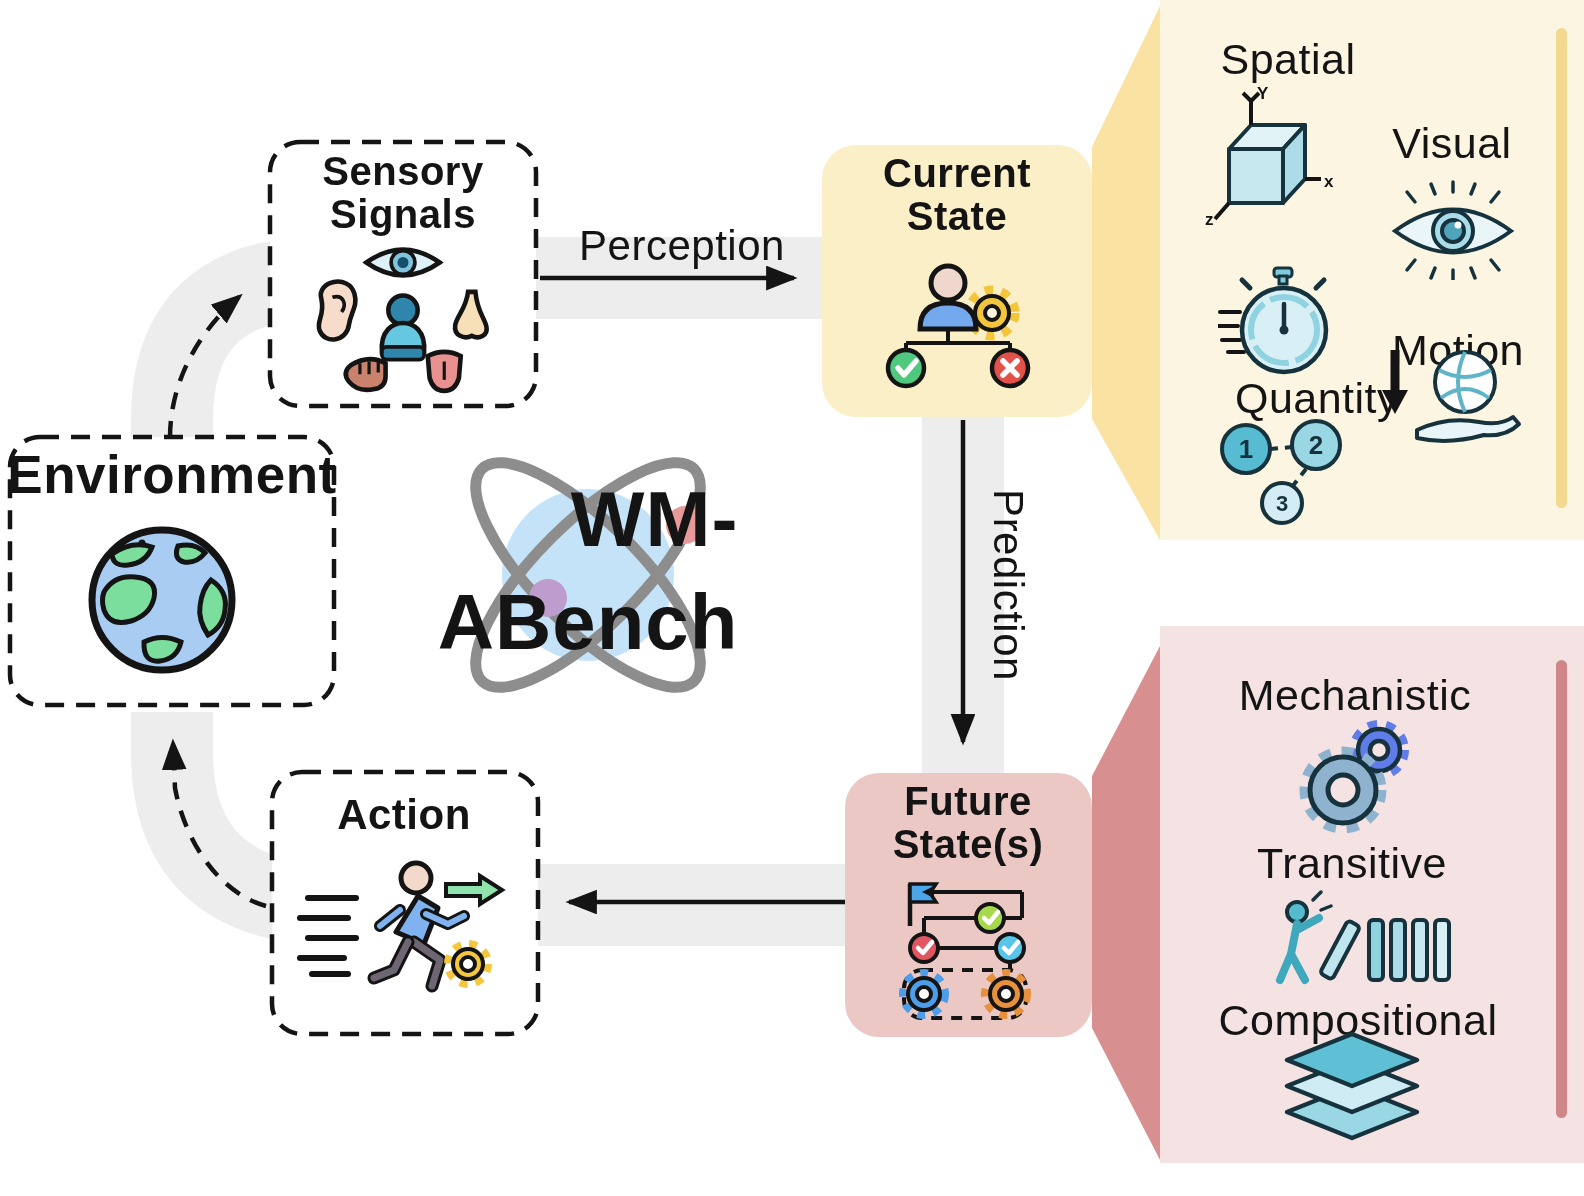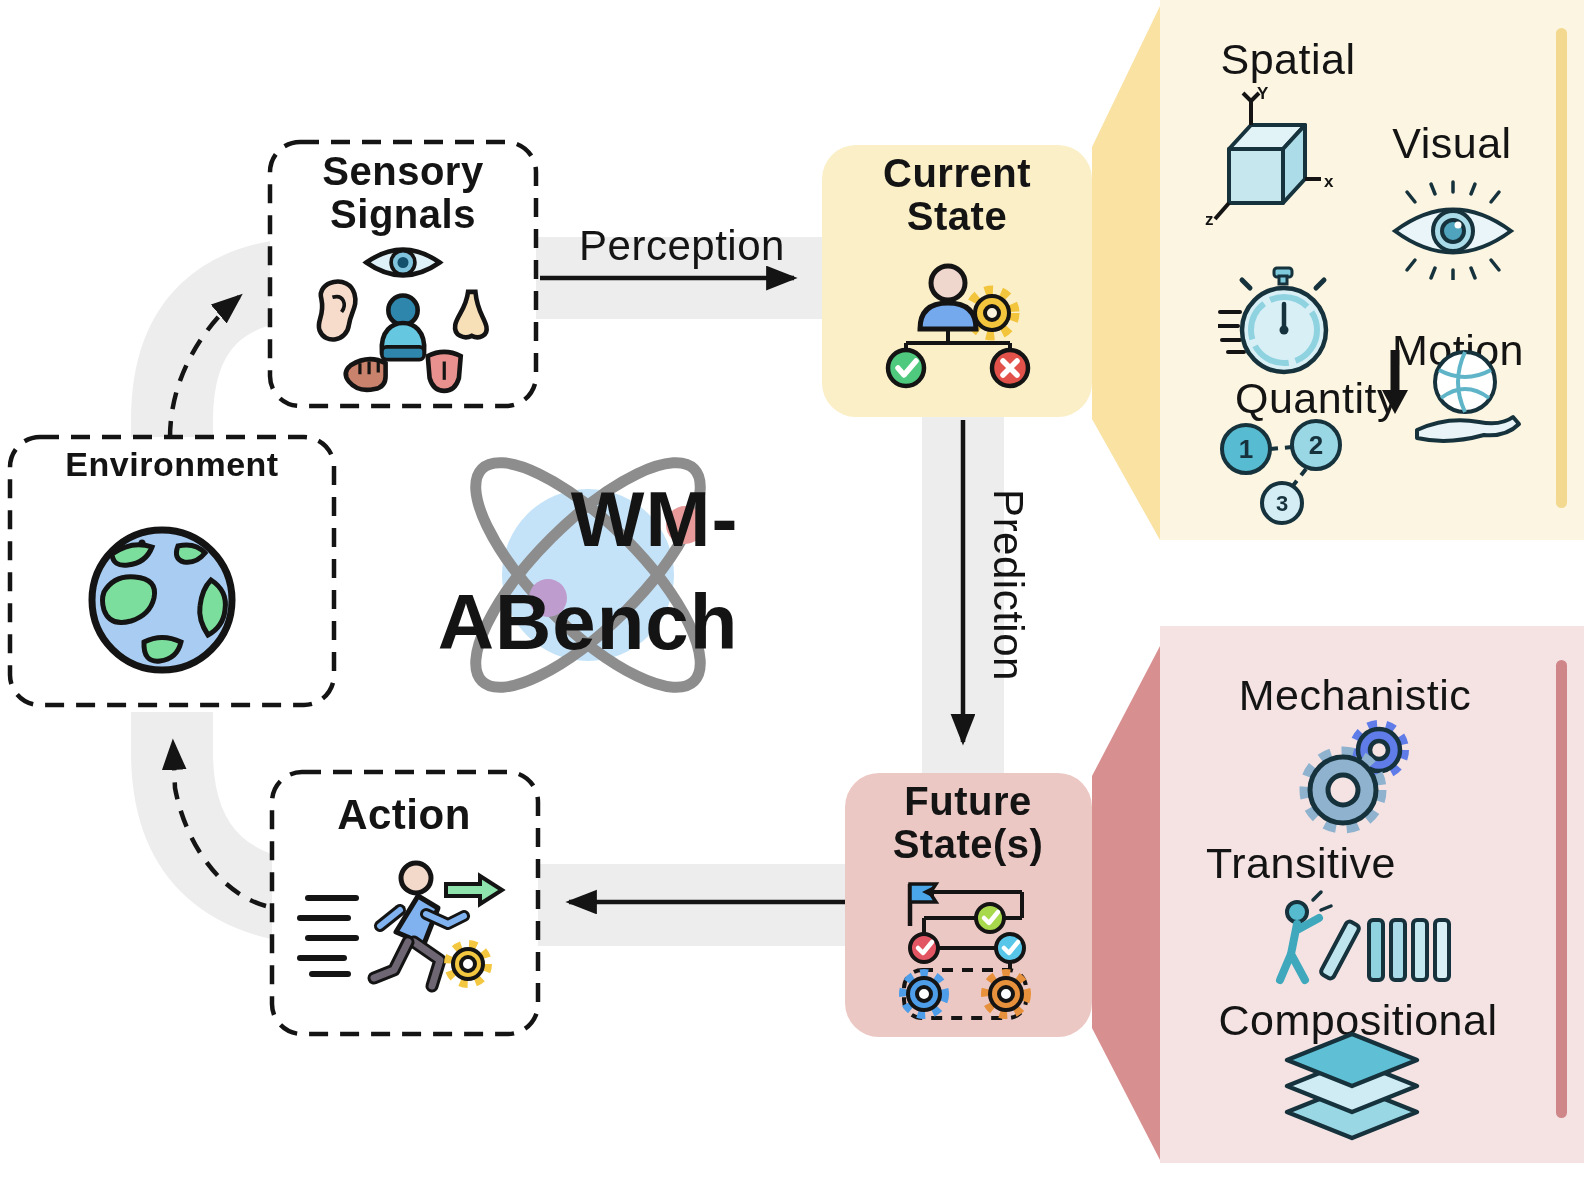--- a/index.html
+++ b/index.html
@@ -66,21 +66,21 @@
   </svg>
   <div class="abs centered logo-text" style="left:588px;top:468px;text-align:right;">
     <div>WM-</div>
     <div>ABench</div>
   </div>
 
   <div class="abs centered box-title" style="left:403px;top:150px;">
     <div>Sensory</div>
     <div>Signals</div>
   </div>
-  <div class="abs centered box-title" style="left:172px;top:446px;font-size:34px;"><span>Environment</span></div>
+  <div class="abs centered box-title" style="left:172px;top:446px;font-size:53px;"><span>Environment</span></div>
   <div class="abs centered box-title" style="left:404px;top:792px;font-size:42px;"><span>Action</span></div>
   <div class="abs centered box-title" style="left:957px;top:152px;">
     <div>Current</div>
     <div>State</div>
   </div>
   <div class="abs centered box-title" style="left:968px;top:780px;">
     <div>Future</div>
     <div>State(s)</div>
   </div>
 
@@ -285,21 +285,21 @@
       <circle cx="92" cy="38" r="21" fill="#5F7CE8" stroke="#16323C" stroke-width="4.5"></circle>
       <circle cx="92" cy="38" r="9" fill="#F5E3E3" stroke="#16323C" stroke-width="4.5"></circle>
     </g>
     <g>
       <circle cx="56" cy="78" r="36" fill="none" stroke="#8FB3CF" stroke-width="15" stroke-dasharray="11 10"></circle>
       <circle cx="56" cy="78" r="33" fill="#8FB3CF" stroke="#16323C" stroke-width="5"></circle>
       <circle cx="56" cy="78" r="15" fill="#F5E3E3" stroke="#16323C" stroke-width="5"></circle>
     </g>
   </svg>
 
-  <div class="abs centered panel-label" style="left:1301px;top:839px;"><span>Transitive</span></div>
+  <div class="abs centered panel-label" style="left:1352px;top:839px;"><span>Transitive</span></div>
   <svg class="abs" style="left:1267px;top:888px;" width="185" height="100" viewBox="0 0 185 100">
     <g stroke="#16323C" stroke-width="3.5" stroke-linecap="round">
       <line x1="46" y1="12" x2="54" y2="4"></line>
         <line x1="54" y1="22" x2="64" y2="18"></line>
     </g>
     <g>
       <circle cx="30" cy="24" r="10" fill="#57BBCF" stroke="#16323C" stroke-width="4"></circle>
       <path d="M30,36 L24,66 M30,42 L52,30 M24,66 L13,92 M24,66 L38,92" fill="none" stroke="#3FA8BD" stroke-width="8" stroke-linecap="round" stroke-linejoin="round"></path>
     </g>
     <rect x="66" y="32" width="14" height="60" rx="4" fill="#BFE6EF" stroke="#16323C" stroke-width="4" transform="rotate(28 73 62)"></rect>

